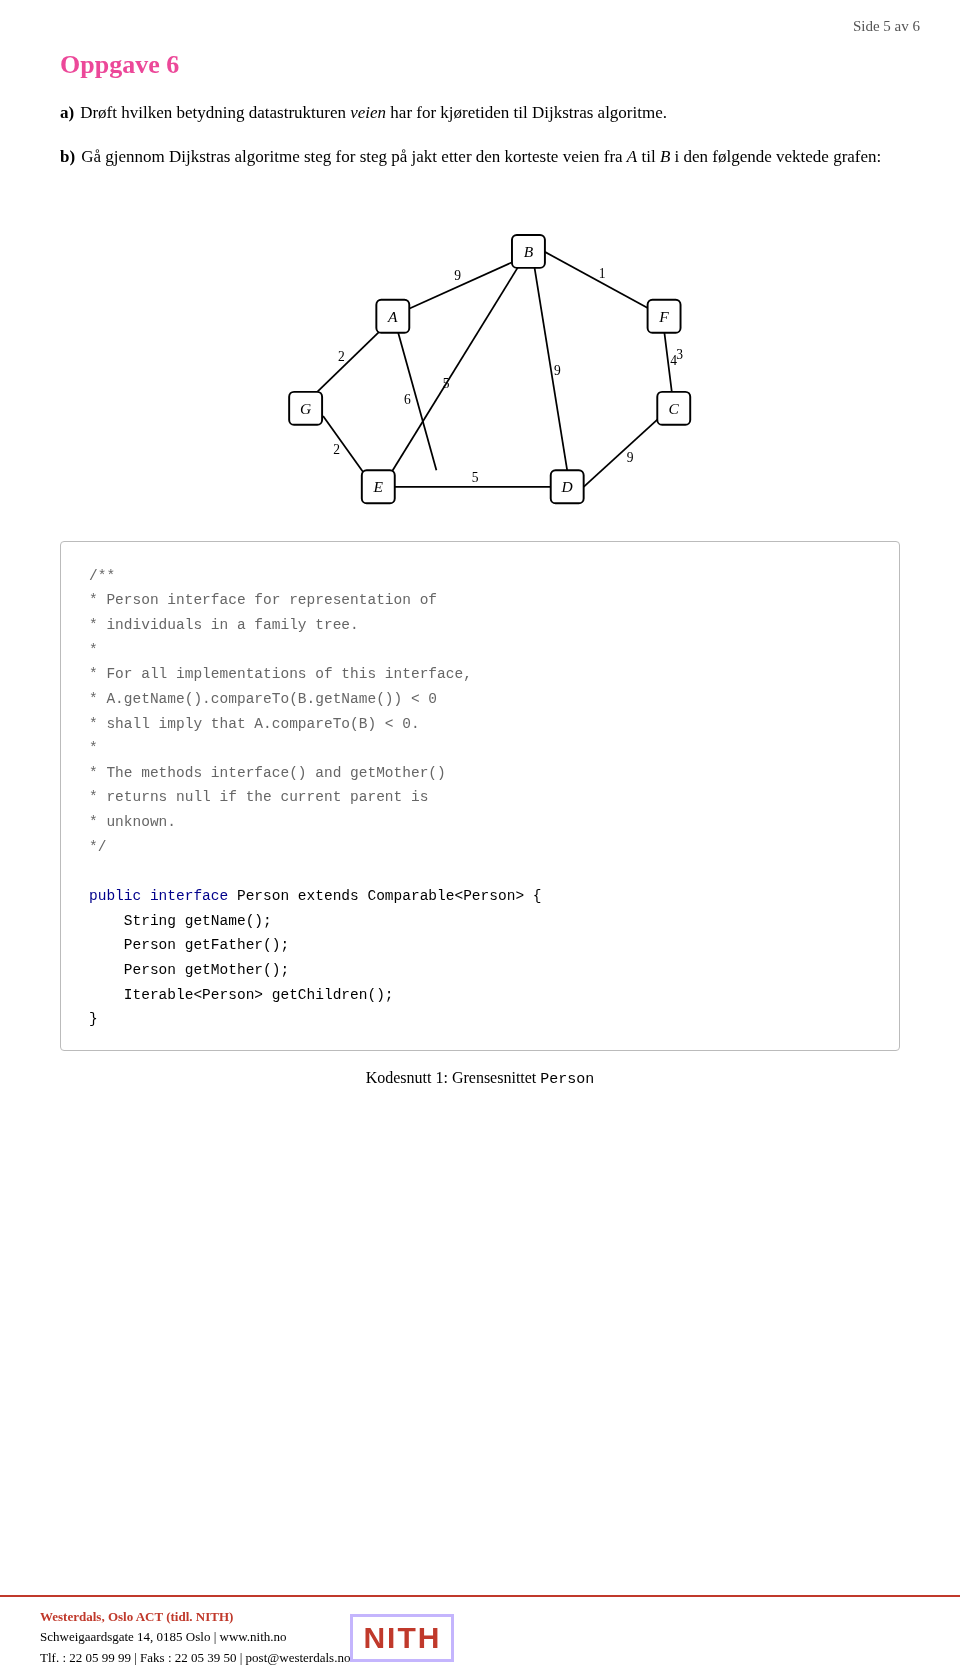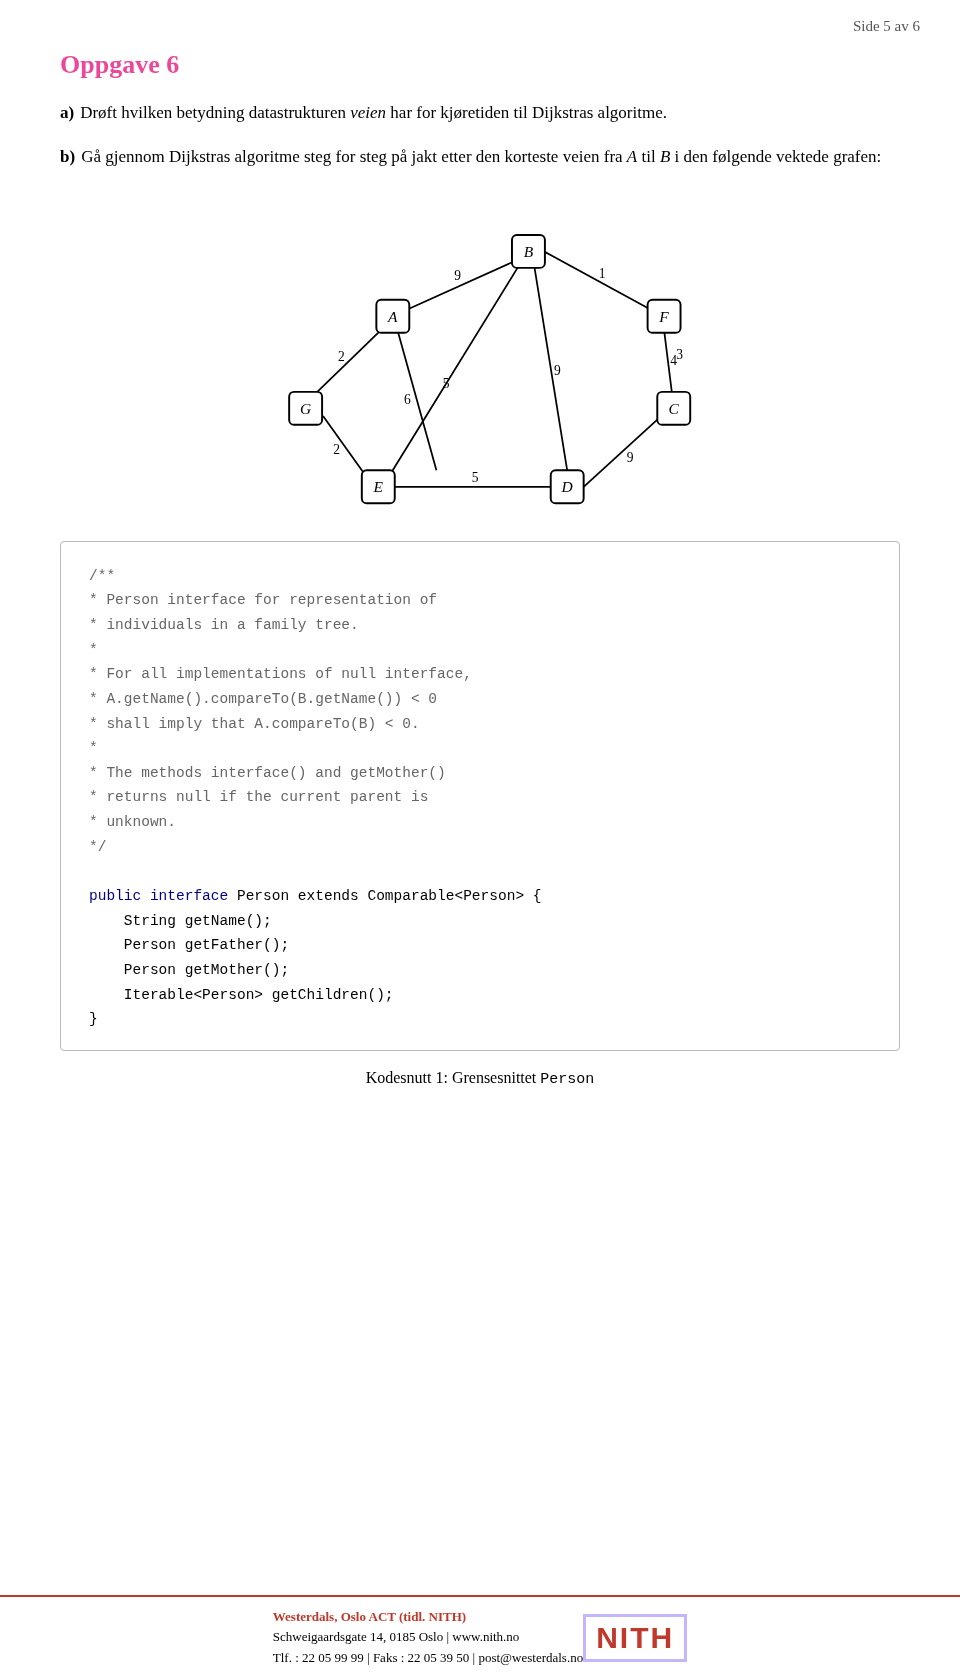--- a/index.html
+++ b/index.html
@@ -99,21 +99,21 @@
     }
 
     .footer {
       position: absolute;
       bottom: 0;
       left: 0;
       right: 0;
       border-top: 2px solid #c0392b;
       padding: 10px 40px;
       display: flex;
-      justify-content: center;
+      justify-content: flex-start;
       align-items: center;
     }
 
     .footer-left {
       font-size: 13px;
       line-height: 1.6;
     }
 
     .footer-left .footer-title {
       color: #c0392b;
@@ -236,21 +236,21 @@
       <rect x="333" y="278" width="34" height="34" rx="5" ry="5" class="node-circle"></rect>
       <text class="node-text" x="350" y="295">D</text>
     </svg>
   </div>
 
   <div class="code-box">
     <div><span class="code-comment">/**</span></div>
     <div><span class="code-comment"> * Person interface for representation of</span></div>
     <div><span class="code-comment"> * individuals in a family tree.</span></div>
     <div><span class="code-comment"> *</span></div>
-    <div><span class="code-comment"> * For all implementations of null interface,</span></div>
+    <div><span class="code-comment"> * For all implementations of this interface,</span></div>
     <div><span class="code-comment"> * A.getName().compareTo(B.getName()) &lt; 0</span></div>
     <div><span class="code-comment"> * shall imply that A.compareTo(B) &lt; 0.</span></div>
     <div><span class="code-comment"> *</span></div>
     <div><span class="code-comment"> * The methods interface() and getMother()</span></div>
     <div><span class="code-comment"> * returns null if the current parent is</span></div>
     <div><span class="code-comment"> * unknown.</span></div>
     <div><span class="code-comment"> */</span></div>
     <div>&nbsp;</div>
     <div>
       <span class="code-keyword">public interface</span><span class="code-normal"> Person extends Comparable&lt;Person&gt; {</span>

